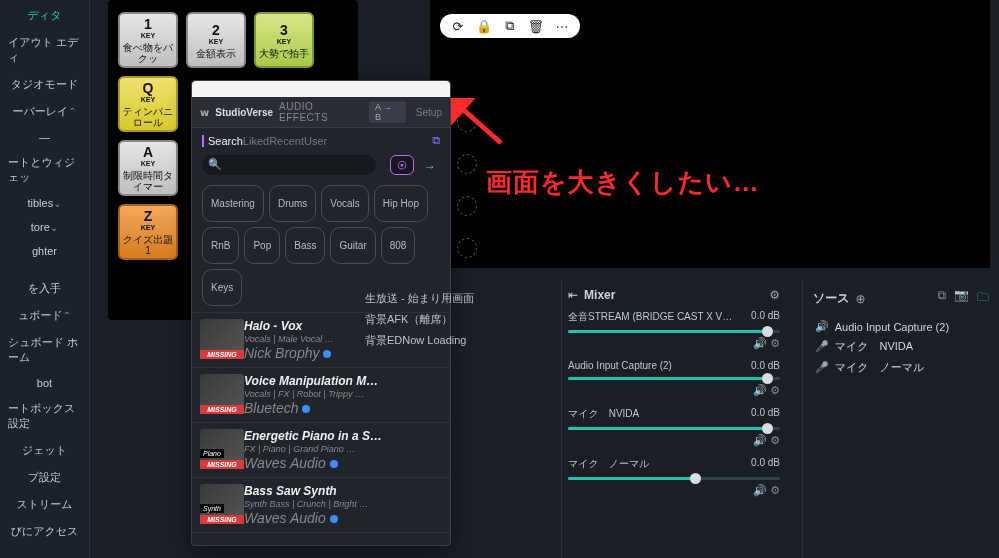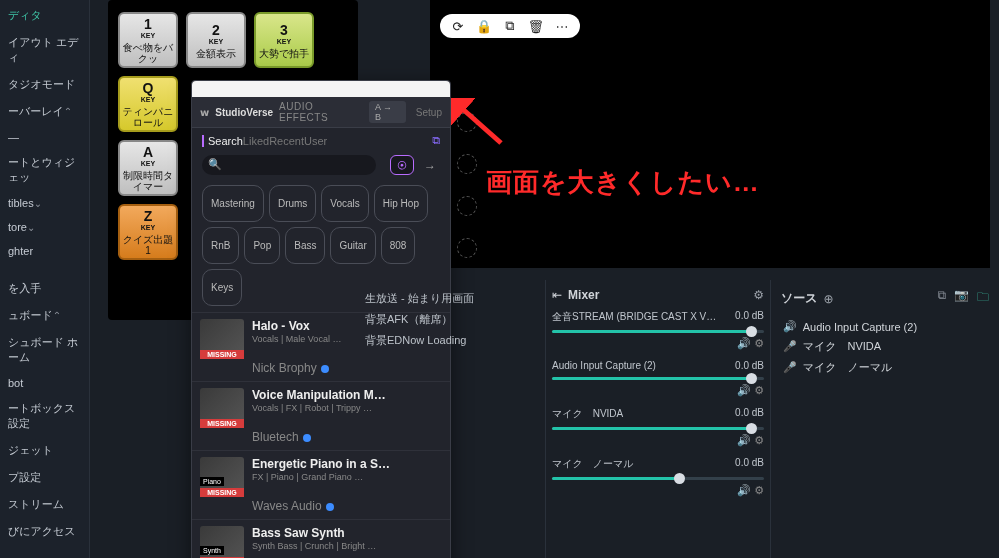--- a/index.html
+++ b/index.html
@@ -1,20 +1,20 @@
 <!DOCTYPE html>
 <html><head>
 <meta charset="utf-8">
 <style>
 * { margin: 0; padding: 0; box-sizing: border-box; font-family: -apple-system, "Segoe UI", "Hiragino Kaku Gothic ProN", "Meiryo", sans-serif; }
 body { background:#1a1f26; color:#d0d4d9; width:999px; height:558px; overflow:hidden; position:relative; font-size:12px; }
 
 
 .sidebar { position:absolute; left:0; top:0; width:90px; height:558px; background:#1c222b; border-right:1px solid #2a313b; }
-.sb-item { padding:6px 8px; font-size:11px; color:#c5cbd3; cursor:pointer; display:flex; align-items:center; justify-content:flex-start; }
+.sb-item { padding:6px 8px; font-size:11px; color:#c5cbd3; cursor:pointer; display:flex; align-items:center; justify-content:center; }
 .sb-item.hi { color:#3fc7a8; }
 .sb-item .chev { font-size:10px; color:#8a9099; }
 .sb-group { margin-top:2px; }
 
 
 .pad-area { position:absolute; left:108px; top:0; width:250px; height:320px; background:#000; border-radius:4px; padding:12px 10px; }
 .pad-row { display:flex; gap:8px; margin-bottom:8px; }
 .pad { width:60px; height:56px; border-radius:6px; display:flex; flex-direction:column; align-items:center; justify-content:center; font-size:10px; color:#111; position:relative; }
 .pad .kn { font-size:14px; font-weight:700; }
 .pad .ks { font-size:7px; font-weight:700; }
@@ -35,44 +35,44 @@
 .sv-tabs { display:flex; padding:6px 10px 4px; font-size:11px; color:#777; align-items:center; }
 .sv-tabs .tab.active { color:#eee; border-left:2px solid #b96cff; padding-left:4px; }
 .sv-tabs .ext { margin-left:auto; color:#8a6cff; }
 .sv-search { padding:4px 10px; display:flex; align-items:center; gap:6px; }
 .sv-search input { flex:1; background:#17181e; border:none; border-radius:12px; height:20px; padding:0 22px 0 10px; color:#ccc; font-size:11px; }
 .sv-search .mic { width:24px; height:20px; background:#17181e; border:1px solid #b96cff; border-radius:6px; display:flex; align-items:center; justify-content:center; }
 .sv-arrow { color:#aaa; padding:0 4px; }
 .sv-tags { padding:6px 10px; display:flex; flex-wrap:wrap; gap:5px; }
 .tag { border:1px solid #4a4d57; border-radius:10px; padding:12px 8px; font-size:10px; color:#bbb; cursor:pointer; }
 .sv-list { max-height:270px; overflow:hidden; }
-.sv-item { display:flex; gap:8px; padding:6px 8px; border-top:1px solid #2f313a; }
+.sv-item { display:flex; padding:6px 8px; border-top:1px solid #2f313a;font-style:italic; }
 .sv-thumb { width:44px; height:40px; background:#333; border-radius:3px; position:relative; flex-shrink:0; background-size:cover; }
 .sv-thumb .miss { position:absolute; bottom:0; left:0; right:0; background:#d63c3c; color:#fff; font-size:7px; text-align:center; font-weight:700; padding:1px 0; }
 .sv-thumb .cat { position:absolute; bottom:11px; left:0; background:#000; color:#fff; font-size:7px; padding:1px 3px; }
 .sv-meta .t { font-size:12px; font-weight:700; color:#eee; white-space:nowrap; overflow:hidden; text-overflow:ellipsis; max-width:180px; }
 .sv-meta .d { font-size:9px; color:#888; margin-top:1px; }
-.sv-meta .a { font-size:12px; color:#888; margin-top:17px; }
+.sv-meta .a { font-size:14px; color:#888; margin-top:1px; }
 .sv-meta .a::after { content:""; display:inline-block; width:8px; height:8px; background:#3c8cff; border-radius:50%; margin-left:4px; vertical-align:middle; }
 .sv-side { position:absolute; left:451px; top:90px; width:32px; }
 .sv-side .slot { width:20px; height:20px; border:1px dashed #555; border-radius:50%; margin:22px auto; color:#666; font-size:9px; display:flex; align-items:center; justify-content:center; }
 
 
 .arrow { position:absolute; left:451px; top:98px; pointer-events:none; }
 .annot { position:absolute; left:486px; top:165px; color:#ff2a2a; font-size:26px; font-weight:700; letter-spacing:1px; }
 
 
 .bubble { position:absolute; left:440px; top:14px; background:#fff; border-radius:18px; padding:4px 10px; display:flex; gap:10px; align-items:center; box-shadow:0 2px 6px rgba(0,0,0,.4); }
 .bubble .bi { width:16px; height:16px; color:#222; display:flex; align-items:center; justify-content:center; font-size:13px; }
 
 
 .preview { position:absolute; left:430px; top:0; width:560px; height:268px; background:#000; z-index:-1; }
 
 
-.lower { position:absolute; left:355px; top:280px; right:0; bottom:0; display:flex; }
+.lower { position:absolute; left:355px; top:280px; right:0; bottom:0; display:flex;gap:16px; }
 .scenes { width:190px; padding:8px 6px; }
 .scene-list { font-size:11px; color:#bcc2c9; }
 .scene-list div { padding:3px 4px; }
 .mixer { width:225px; padding:8px 6px; border-left:1px solid #2a313b; }
 .mixer-h { display:flex; align-items:center; gap:6px; font-size:12px; color:#d0d4d9; margin-bottom:8px; }
 .mixer-h .gear { margin-left:auto; color:#9aa0a8; }
 .mx-tr { margin-bottom:10px; }
 .mx-tr .row { display:flex; justify-content:space-between; font-size:10px; color:#c0c6cd; }
 .mx-tr .bar { height:3px; background:#33404a; margin-top:6px; position:relative; border-radius:2px; }
 .mx-tr .bar .fill { position:absolute; left:0; top:0; bottom:0; background:#23c3a9; border-radius:2px; }

